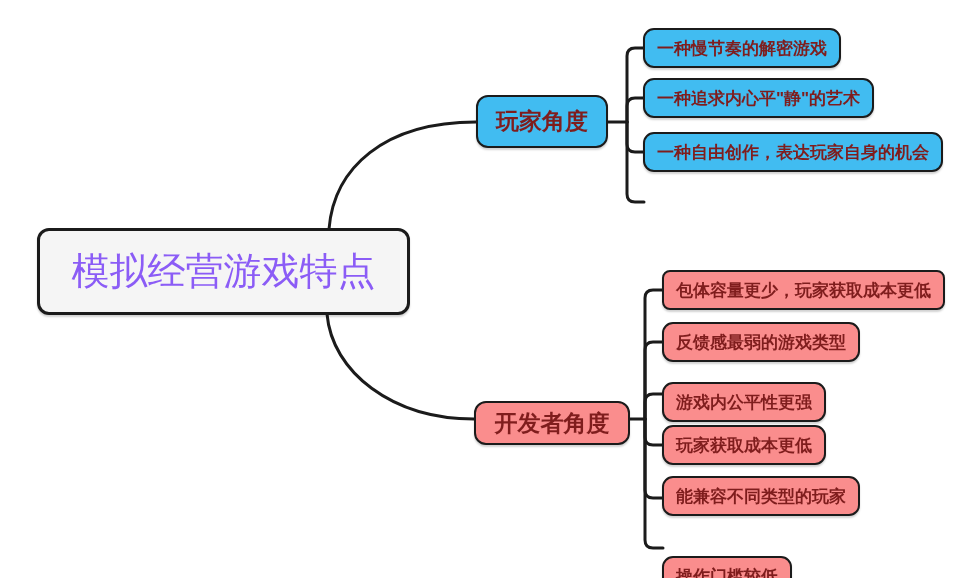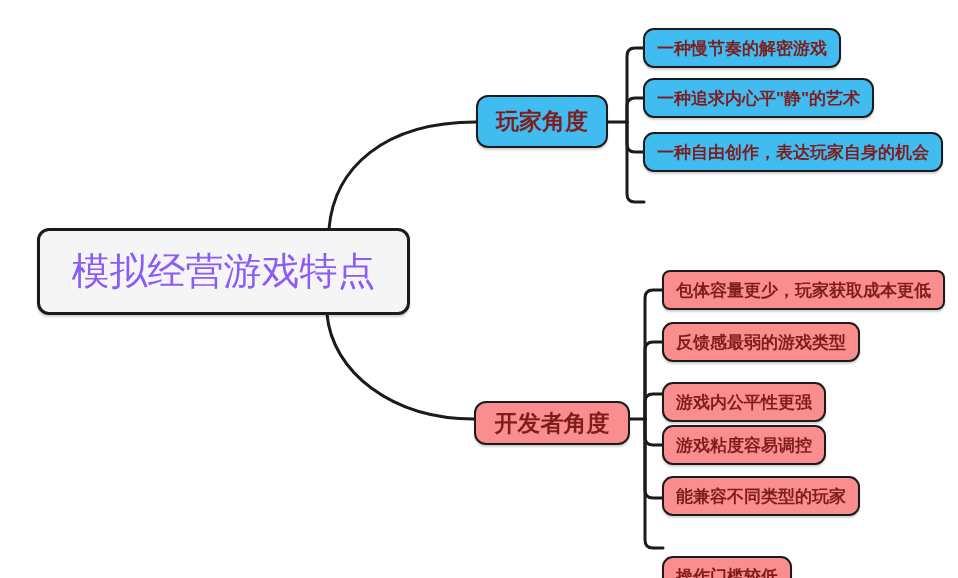--- a/index.html
+++ b/index.html
@@ -123,17 +123,17 @@
 
   <div class="node node-leaf leaf-blue lp1">一种慢节奏的解密游戏</div>
   <div class="node node-leaf leaf-blue lp2">一种追求内心平"静"的艺术</div>
   <div class="node node-leaf leaf-blue lp3">一种自由创作，表达玩家自身的机会</div>
 
   <div class="node node-branch branch-developer">开发者角度</div>
 
   <div class="node node-leaf leaf-red ld1">包体容量更少，玩家获取成本更低</div>
   <div class="node node-leaf leaf-red ld2">反馈感最弱的游戏类型</div>
   <div class="node node-leaf leaf-red ld3">游戏内公平性更强</div>
-  <div class="node node-leaf leaf-red ld4">游戏粘度容易调控</div>
+  <div class="node node-leaf leaf-red ld4">玩家获取成本更低</div>
   <div class="node node-leaf leaf-red ld5">能兼容不同类型的玩家</div>
   <div class="node node-leaf leaf-red ld6">操作门槛较低</div>
 
 </div>
 
 </body></html>

